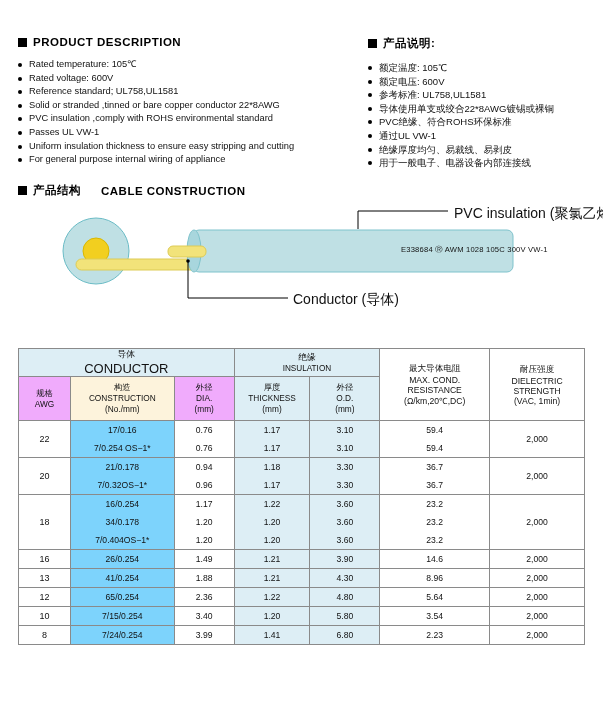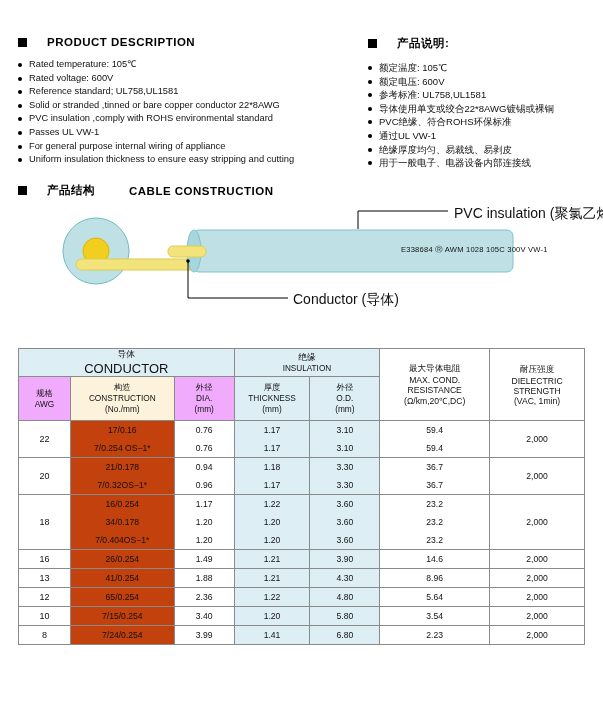--- a/index.html
+++ b/index.html
@@ -7,21 +7,21 @@
     width:603px;height:714px;background:#ffffff;
     font-family:"Liberation Sans", sans-serif;
     color:#000;
     position:relative;
     overflow:hidden;
   }
   .sheet{position:relative;width:603px;height:714px;}
 
   
   .sec-head{
-    display:flex;align-items:center;gap:20px;
+    display:flex;align-items:center;gap:6px;
     font-size:11.5px;font-weight:bold;letter-spacing:.5px;
   }
   .sq{width:9px;height:9px;background:#000;display:inline-block;flex:none;}
 
   .desc-left{position:absolute;left:18px;top:36px;width:330px;}
   .desc-right{position:absolute;left:368px;top:36px;width:230px;}
 
   ul.bullets{list-style:none;margin:10px 0 0 0;padding:0;}
   ul.bullets li{
     font-size:9.3px;line-height:13.6px;color:#111;
@@ -51,21 +51,21 @@
   table.spec td,table.spec th{
     border:1px solid #8a8a8a;
     text-align:center;vertical-align:middle;
     padding:0;font-weight:normal;
   }
   .hdr-cond{background:#ddeef5;height:17px;font-size:8.8px;}
   .hdr-ins{background:#ddeef5;height:17px;font-size:8.8px;}
   .hdr-sub{height:44px;background:#f0abfc;font-size:8.3px;line-height:11px;}
   .hdr-sub .c-constr{background:#fdf3dc;text-align:center;}
   .hdr-sub .c-thick,.hdr-sub .c-od2{background:#ddeef5;}
-  .cell-constr{background:#c2410c;}
+  .cell-constr{background:#7dd3fc;}
   .cell-ins{background:#ddeef5;}
   .row td{height:18px;line-height:18px;}
   .grp td{padding:0;}
   .sub{display:block;height:18px;line-height:18px;}
   .sub+.sub{border-top:0;}
   td.awg{font-size:9px;}
   .nowrap{white-space:nowrap;}
 </style>
 </head>
 <body>
@@ -77,22 +77,22 @@
       <span class="sq"></span>
       <span>PRODUCT  DESCRIPTION</span>
     </div>
     <ul class="bullets">
       <li>Rated temperature: 105℃</li>
       <li>Rated voltage: 600V</li>
       <li>Reference standard; UL758,UL1581</li>
       <li>Solid or stranded ,tinned or bare copper conductor 22*8AWG</li>
       <li>PVC insulation ,comply with ROHS environmental standard</li>
       <li>Passes UL  VW-1</li>
+      <li>Uniform insulation thickness to ensure easy stripping and cutting</li>
       <li>For general purpose internal wiring of appliance</li>
-      <li>Uniform insulation thickness to ensure easy stripping and cutting</li>
     </ul>
   </div>
 
   <div class="desc-right">
     <div class="sec-head">
       <span class="sq"></span>
       <span>产品说明:</span>
     </div>
     <ul class="bullets">
       <li>额定温度: 105℃</li>

